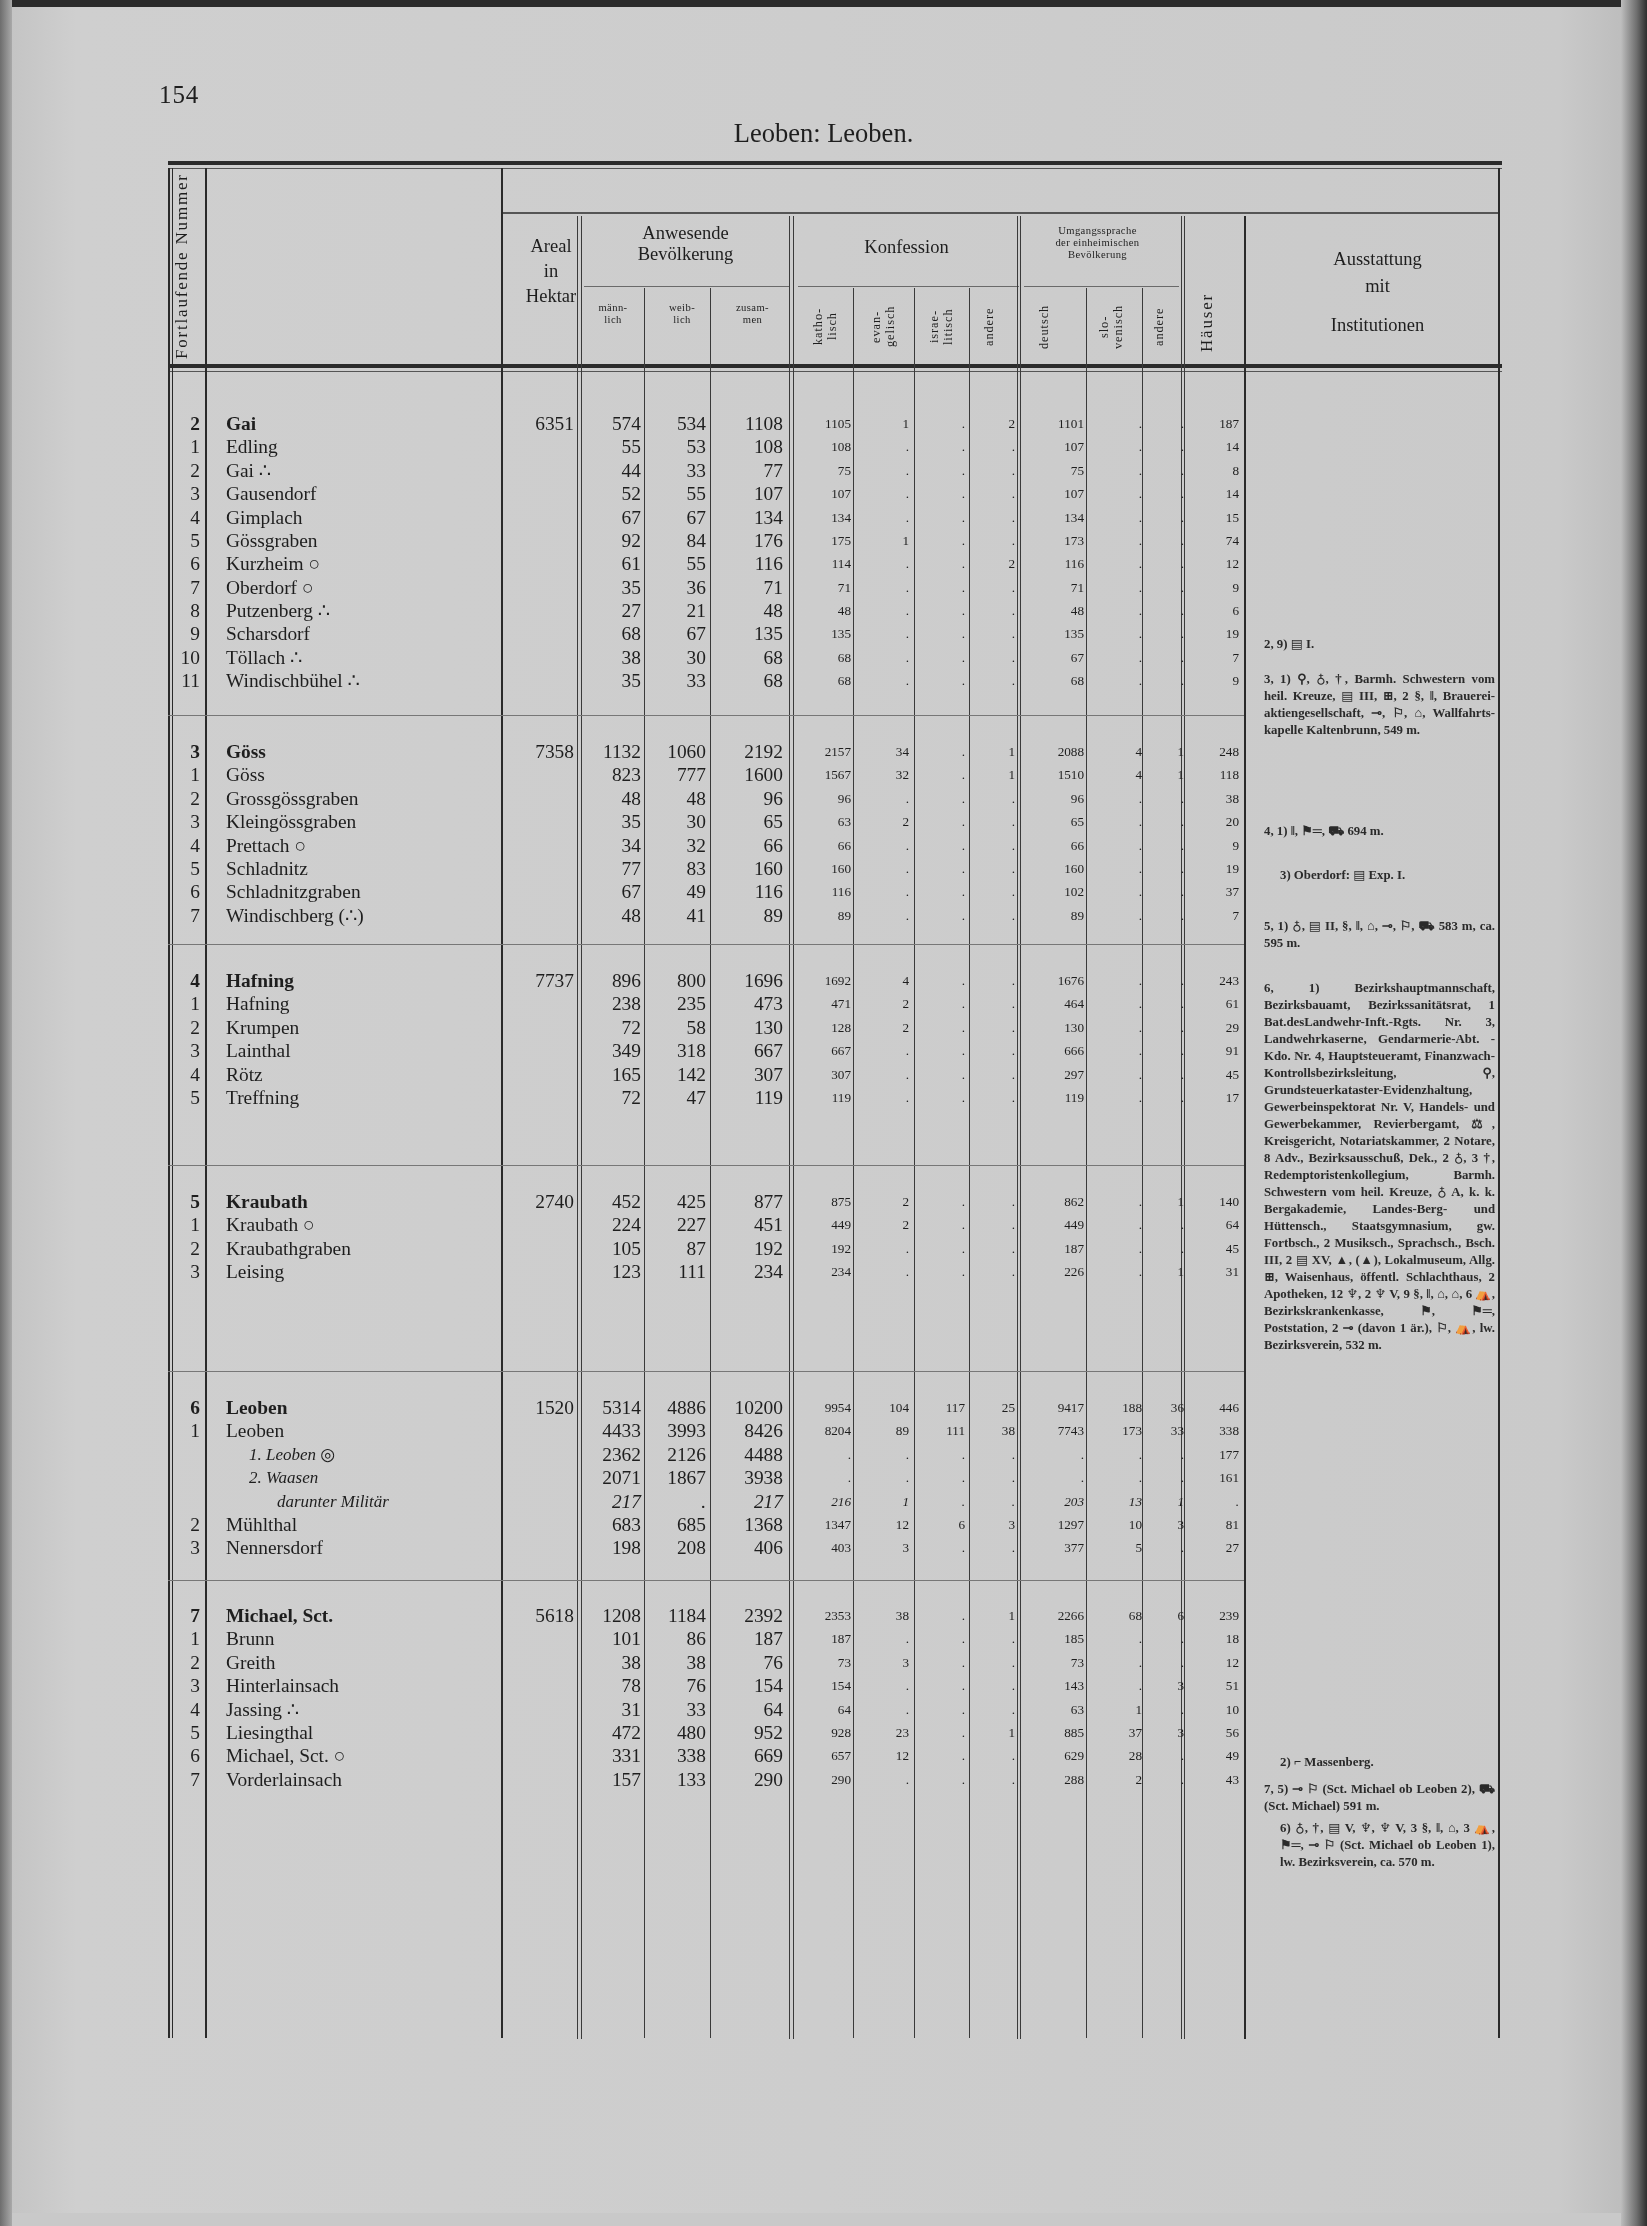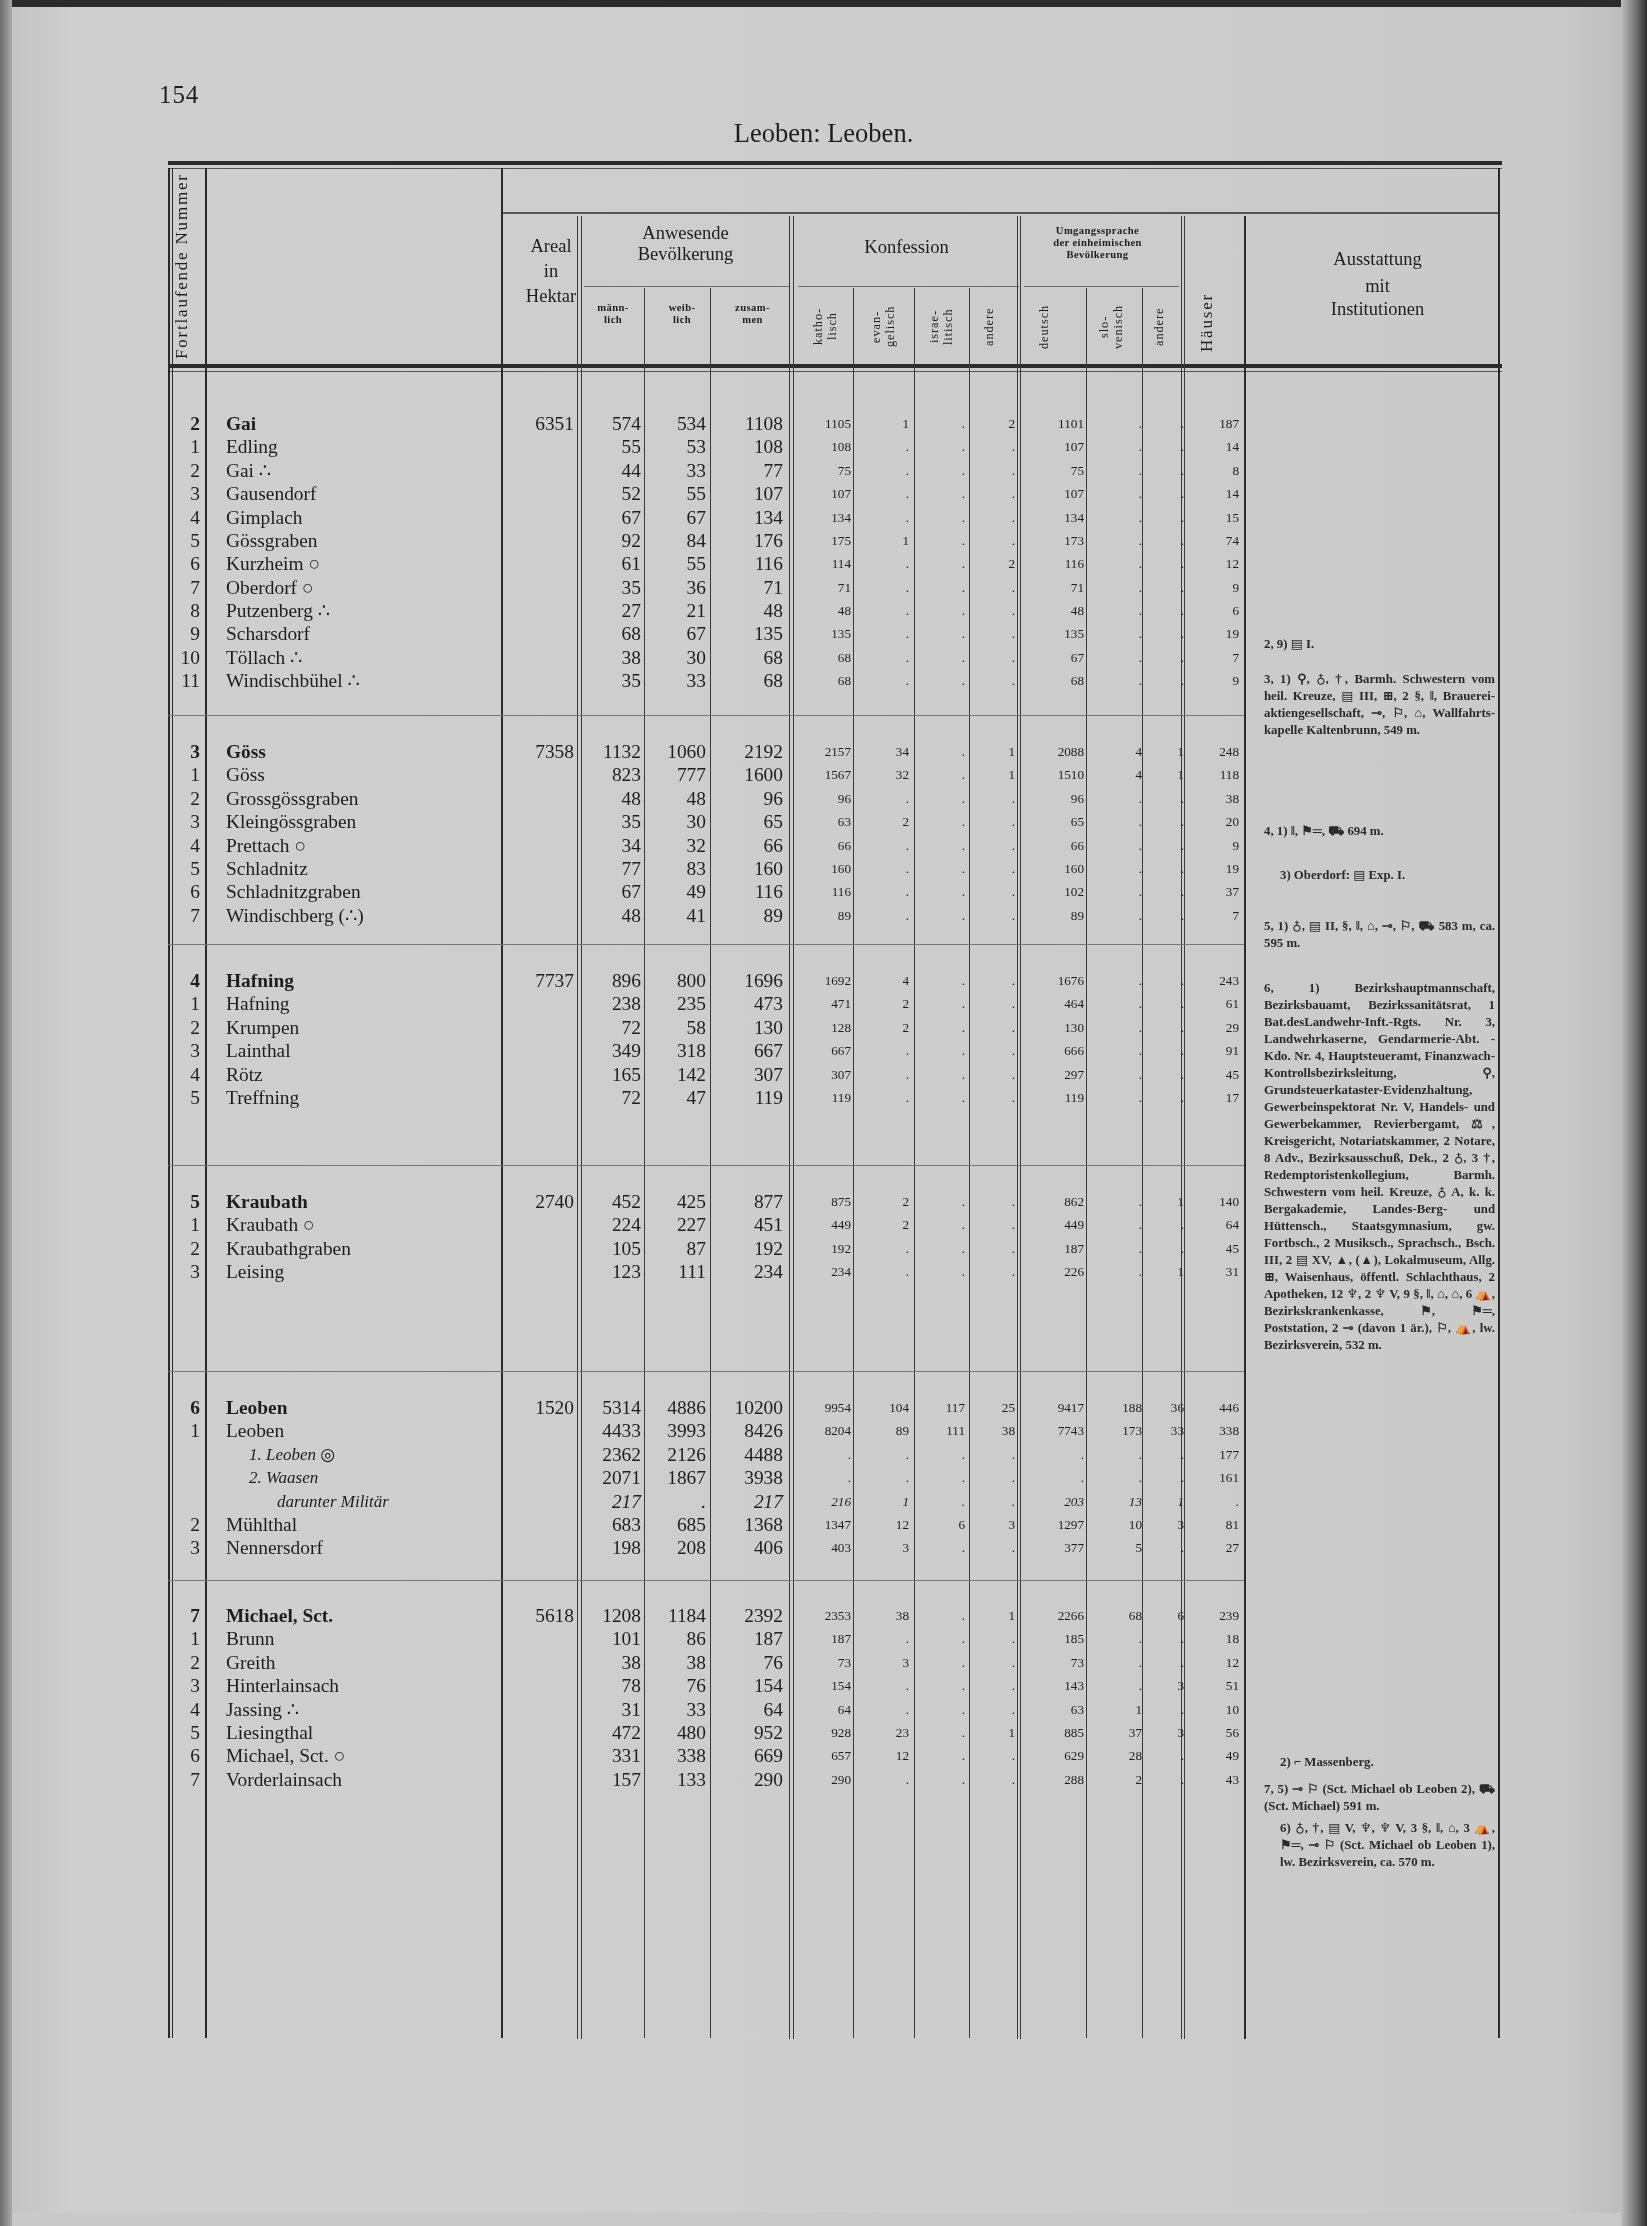--- a/index.html
+++ b/index.html
@@ -25,21 +25,21 @@
   .rule-top2 { position:absolute; left:0; top:7px; width:1334px; height:0.9px; background:#555; }
   .rule-head { position:absolute; left:0; top:203px; width:1334px; height:4.4px; background:#2b2b2b; }
   .rule-head2 { position:absolute; left:0; top:210px; width:1334px; height:0.9px; background:#555; }
   .vline { position:absolute; width:1.8px; background:#2a2a2a; }
   .vline.thin { width:0.9px; background:#3a3a3a; }
   .hline { position:absolute; height:0.9px; background:#6a6a6a; }
 
   .hdr { position:absolute; text-align:center; line-height:1.15; }
   .hdr-main { font-weight:bold; font-size:18.5px; }
   .hdr-sub { font-size:18.5px; }
-  .hdr-tiny { font-size:10.6px; letter-spacing:0.4px;font-weight:bold; }
+  .hdr-tiny { font-size:10.6px; letter-spacing:0.4px; }
   .vert { position:absolute; writing-mode:vertical-rl; transform:rotate(180deg); text-align:center; font-size:12.4px; letter-spacing:0.9px; line-height:1.1; }
   .vert.big { font-size:17px; letter-spacing:1.8px; }
 
   .grp { position:absolute; left:0; width:1334px; }
   .row { position:absolute; left:0; height:23px; width:1334px; font-size:19.4px; line-height:23px; }
   .c { position:absolute; top:0; height:23px; white-space:nowrap; }
   .num { text-align:right; }
   .small { font-size:13.2px; }
   .idx { left:0; width:32px; text-align:right; }
   .name { left:58px; width:282px; }
@@ -114,21 +114,21 @@
   <div class="vert" style="left:870px; top:132px; width:21px; height:67px;">deutsch</div>
   <div class="vert" style="left:930px; top:132px; width:28px; height:67px; white-space:pre-line;">slo-
 venisch</div>
   <div class="vert" style="left:985px; top:132px; width:21px; height:67px;">andere</div>
 
   <div class="vert big" style="left:1030px; top:124px; width:23px; height:76px;">Häuser</div>
 
   <div class="hdr hdr-sub" style="left:1087px; top:88px; width:245px;">
     <div>Ausstattung</div>
     <div style="margin-top:5.3px">mit</div>
-    <div style="margin-top:2px">Institutionen</div>
+    <div style="margin-top:18px">Institutionen</div>
   </div>
 
   <div class="hline" style="left:335px; top:51px; width:997px; height:1.8px; background:#555;"></div>
   <div class="hline" style="left:416px; top:125px; width:206px;"></div>
   <div class="hline" style="left:630px; top:125px; width:221px;"></div>
   <div class="hline" style="left:856px; top:125px; width:155px;"></div>
 
   <div class="rule-head"></div>
   <div class="rule-head2"></div>
 

